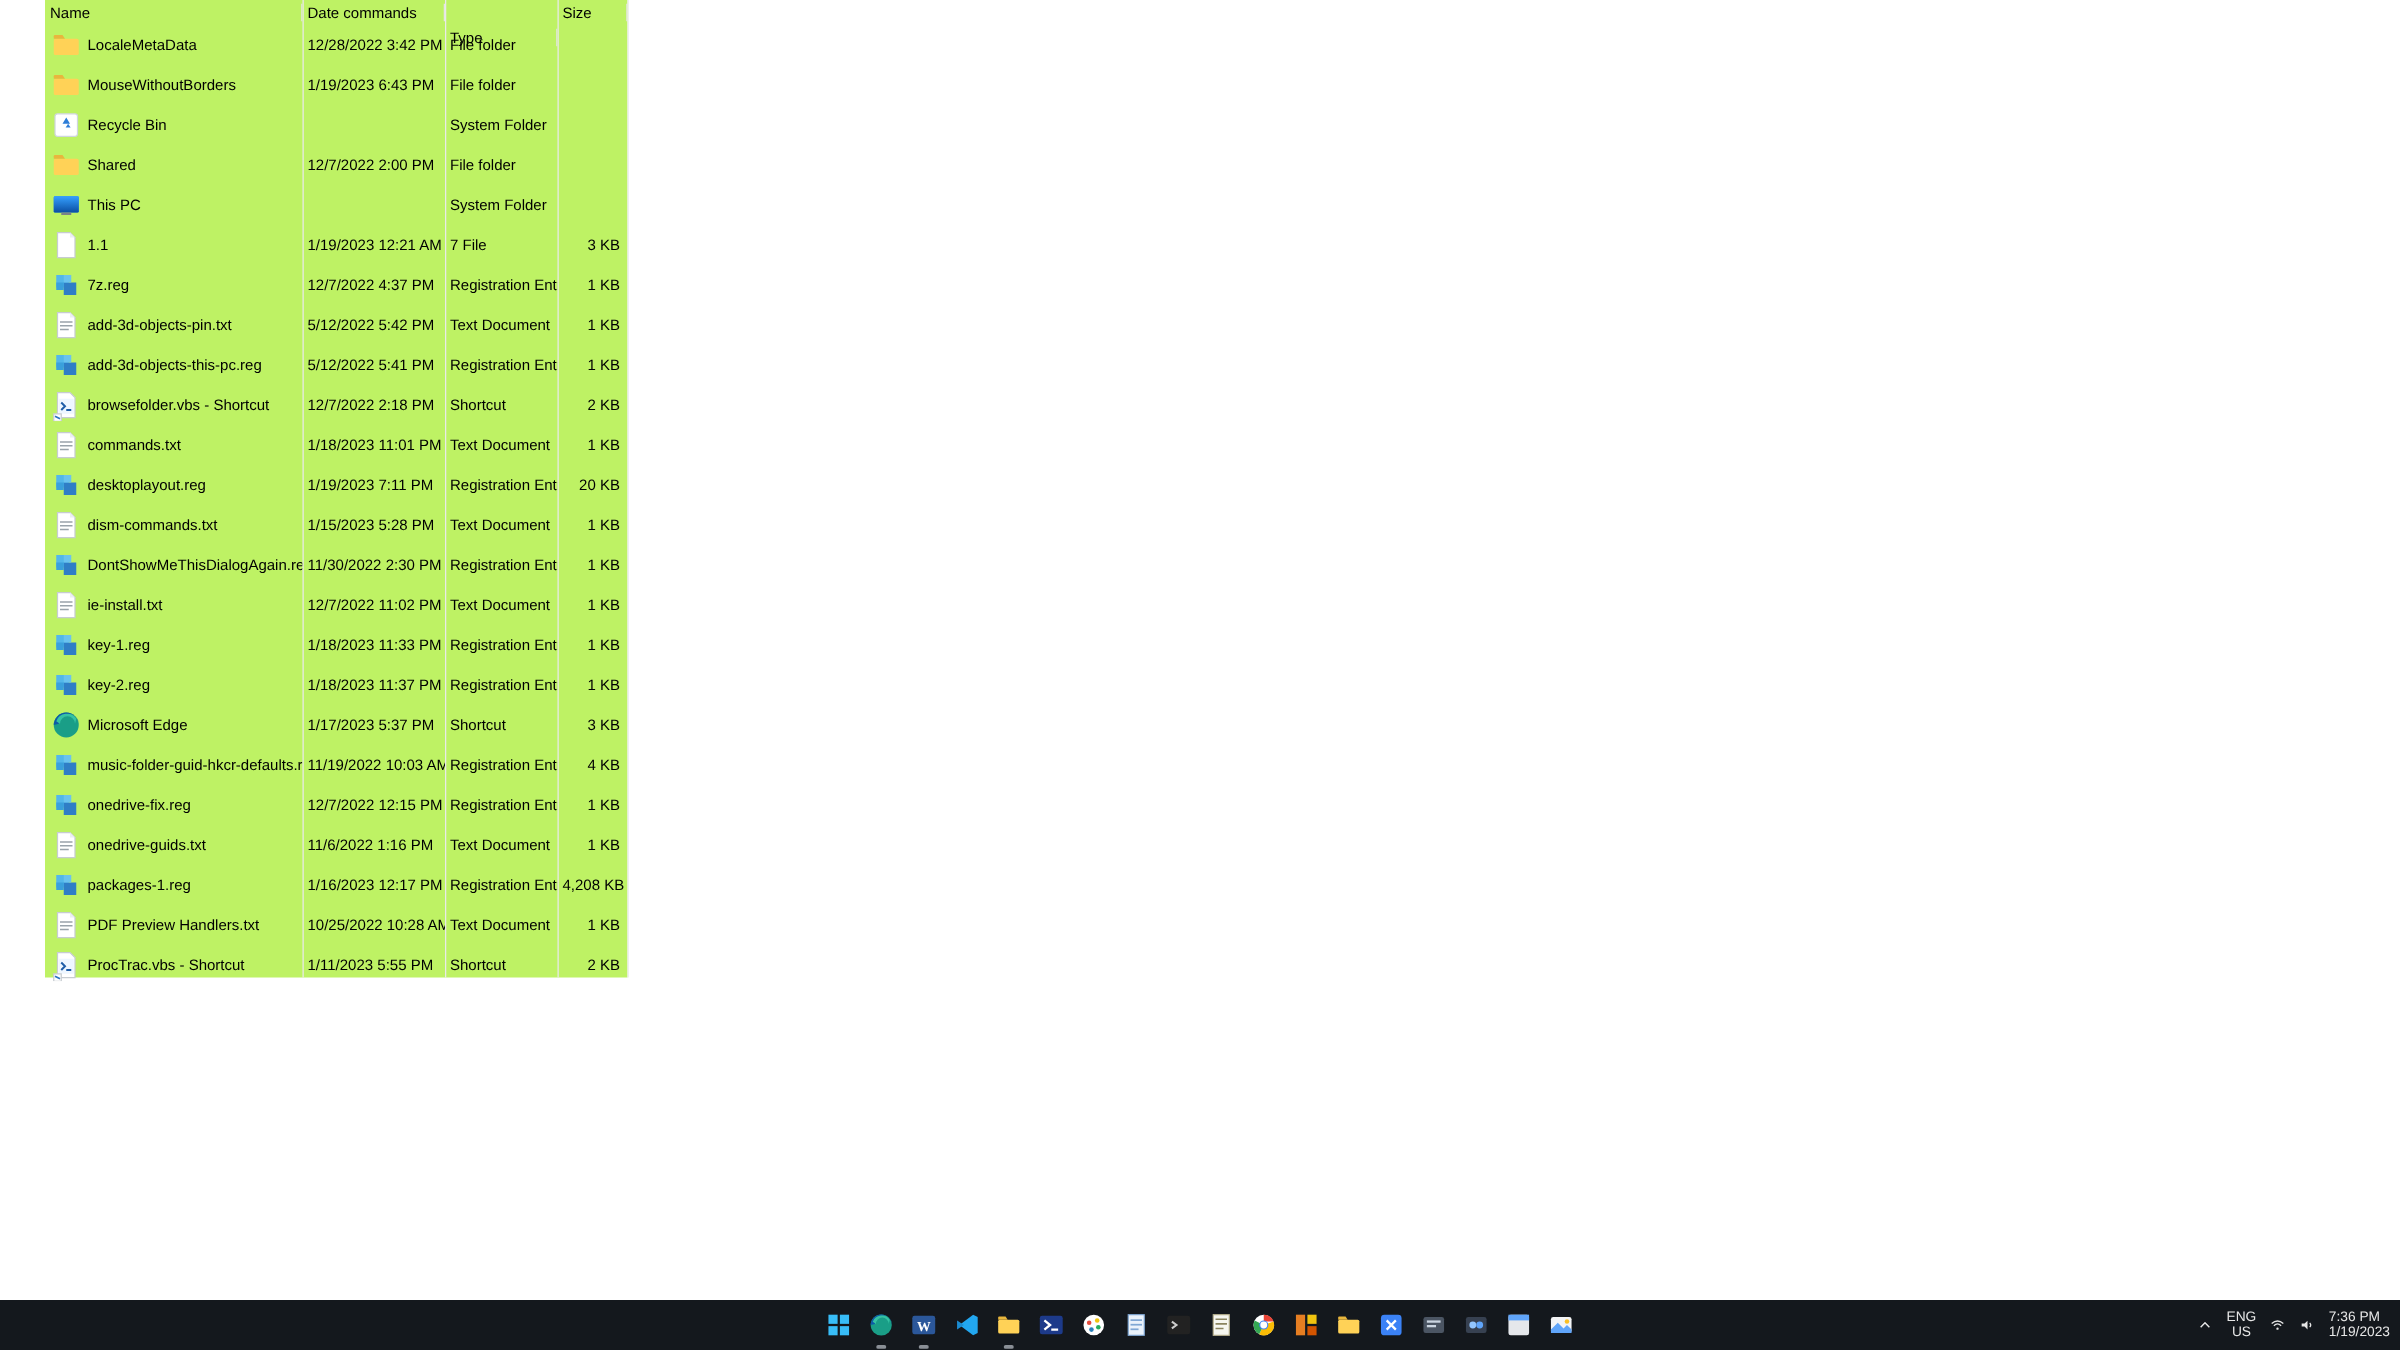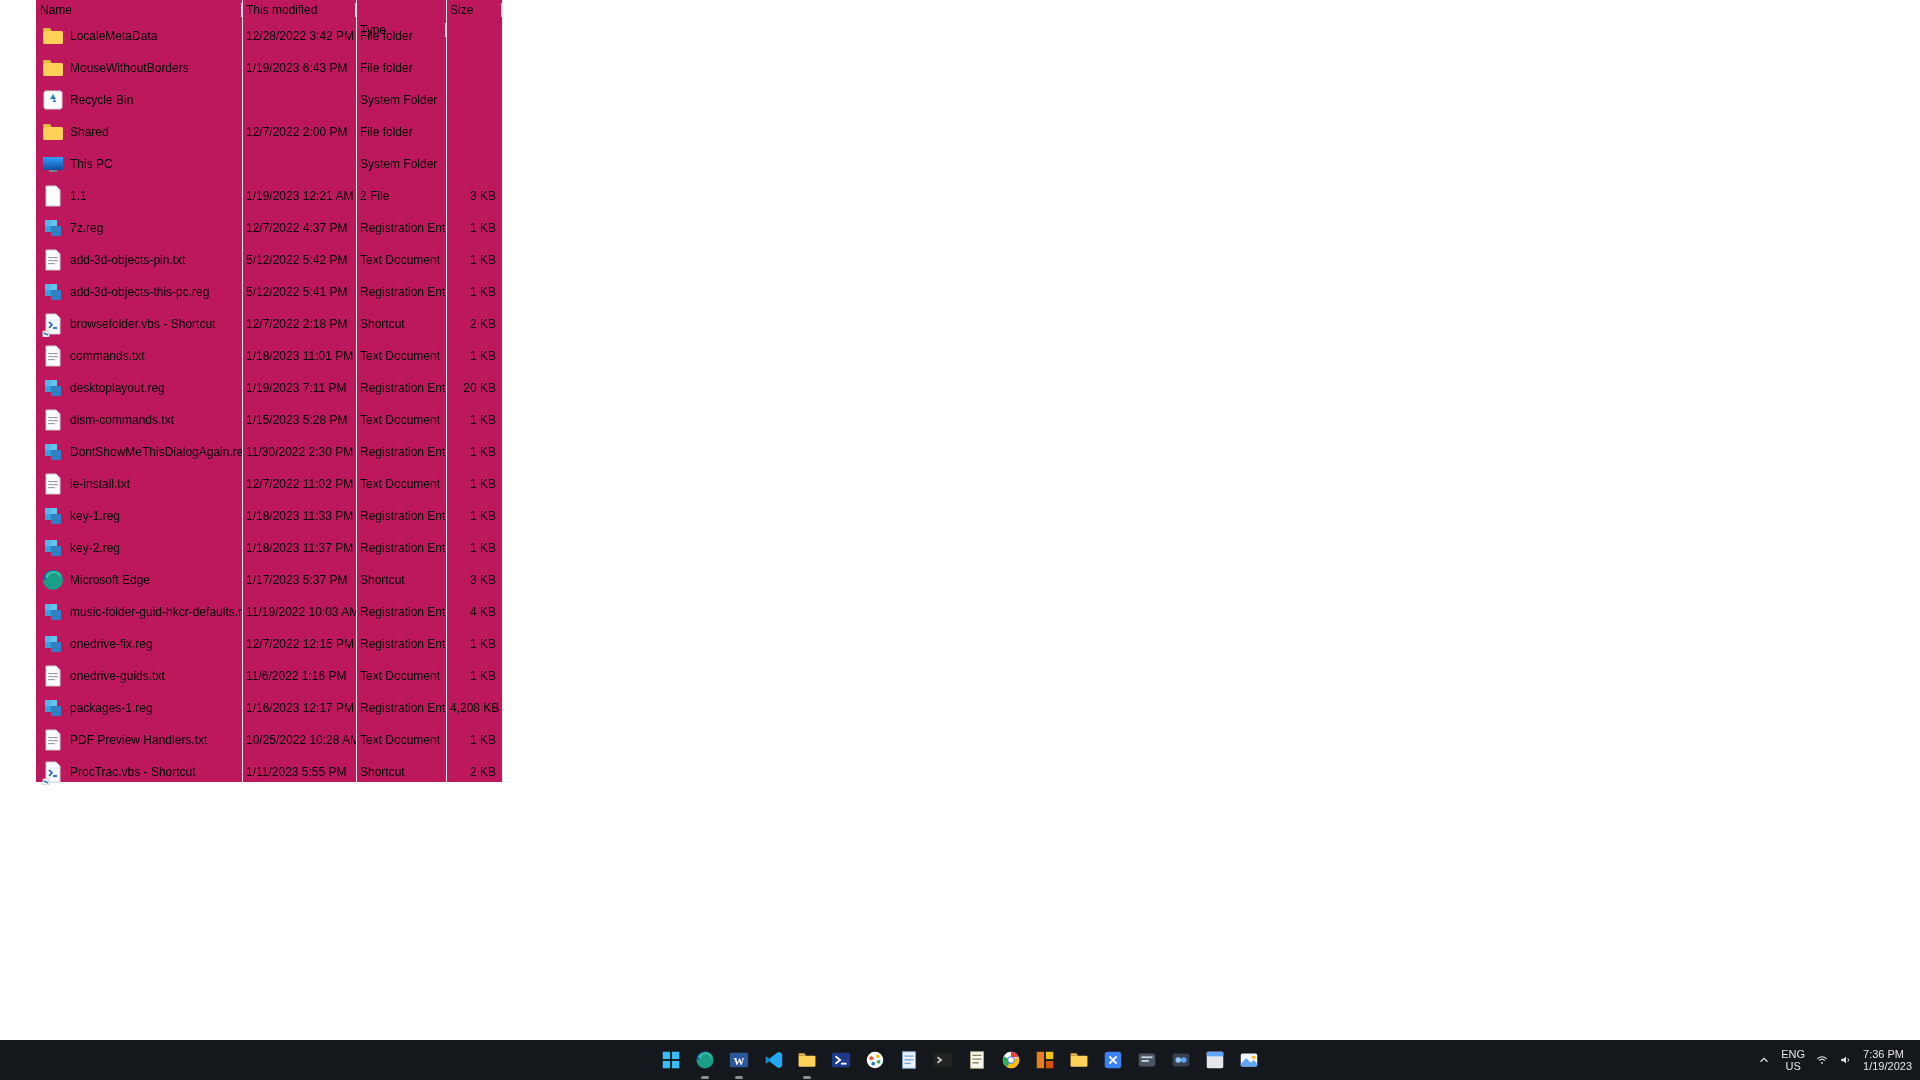--- a/index.html
+++ b/index.html
@@ -12,21 +12,21 @@
     overflow: hidden;
     position: relative;
     color: #000;
   }
   .explorer {
     position: absolute;
     left: 36px;
     top: 0;
     width: 466px;
     height: 782px;
-    background: #be185d;
+    background: #bef264;
   }
   .header-row {
     display: flex;
     height: 20px;
     align-items: center;
     border-bottom: 0px solid transparent;
   }
   .header-cell {
     padding: 2px 4px;
     white-space: nowrap;
@@ -188,21 +188,21 @@
 </svg>
 
 <div class="explorer">
   <div class="vborder b1"></div>
   <div class="vborder b2"></div>
   <div class="vborder b3"></div>
   <div class="vborder b4"></div>
 
   <div class="header-row">
     <div class="header-cell col-name">Name</div>
-    <div class="header-cell col-date">This modified</div>
+    <div class="header-cell col-date">Date commands</div>
     <div class="header-cell col-type">Type</div>
     <div class="header-cell col-size">Size</div>
   </div>
 
   <div id="rows">
       <div class="row">
         <div class="cell cell-name">
           <span class="icon">
             <svg viewBox="0 0 26 26">
               <use href="#ic-folder"></use>
@@ -269,21 +269,21 @@
       <div class="row">
         <div class="cell cell-name">
           <span class="icon">
             <svg viewBox="0 0 26 26">
               <use href="#ic-blank"></use>
             </svg>
           </span>
           <span>1.1</span>
         </div>
         <div class="cell cell-date">1/19/2023 12:21 AM</div>
-        <div class="cell cell-type">2 File</div>
+        <div class="cell cell-type">7 File</div>
         <div class="cell cell-size">3 KB</div>
       </div>
       <div class="row">
         <div class="cell cell-name">
           <span class="icon">
             <svg viewBox="0 0 26 26">
               <use href="#ic-reg"></use>
             </svg>
           </span>
           <span>7z.reg</span>

